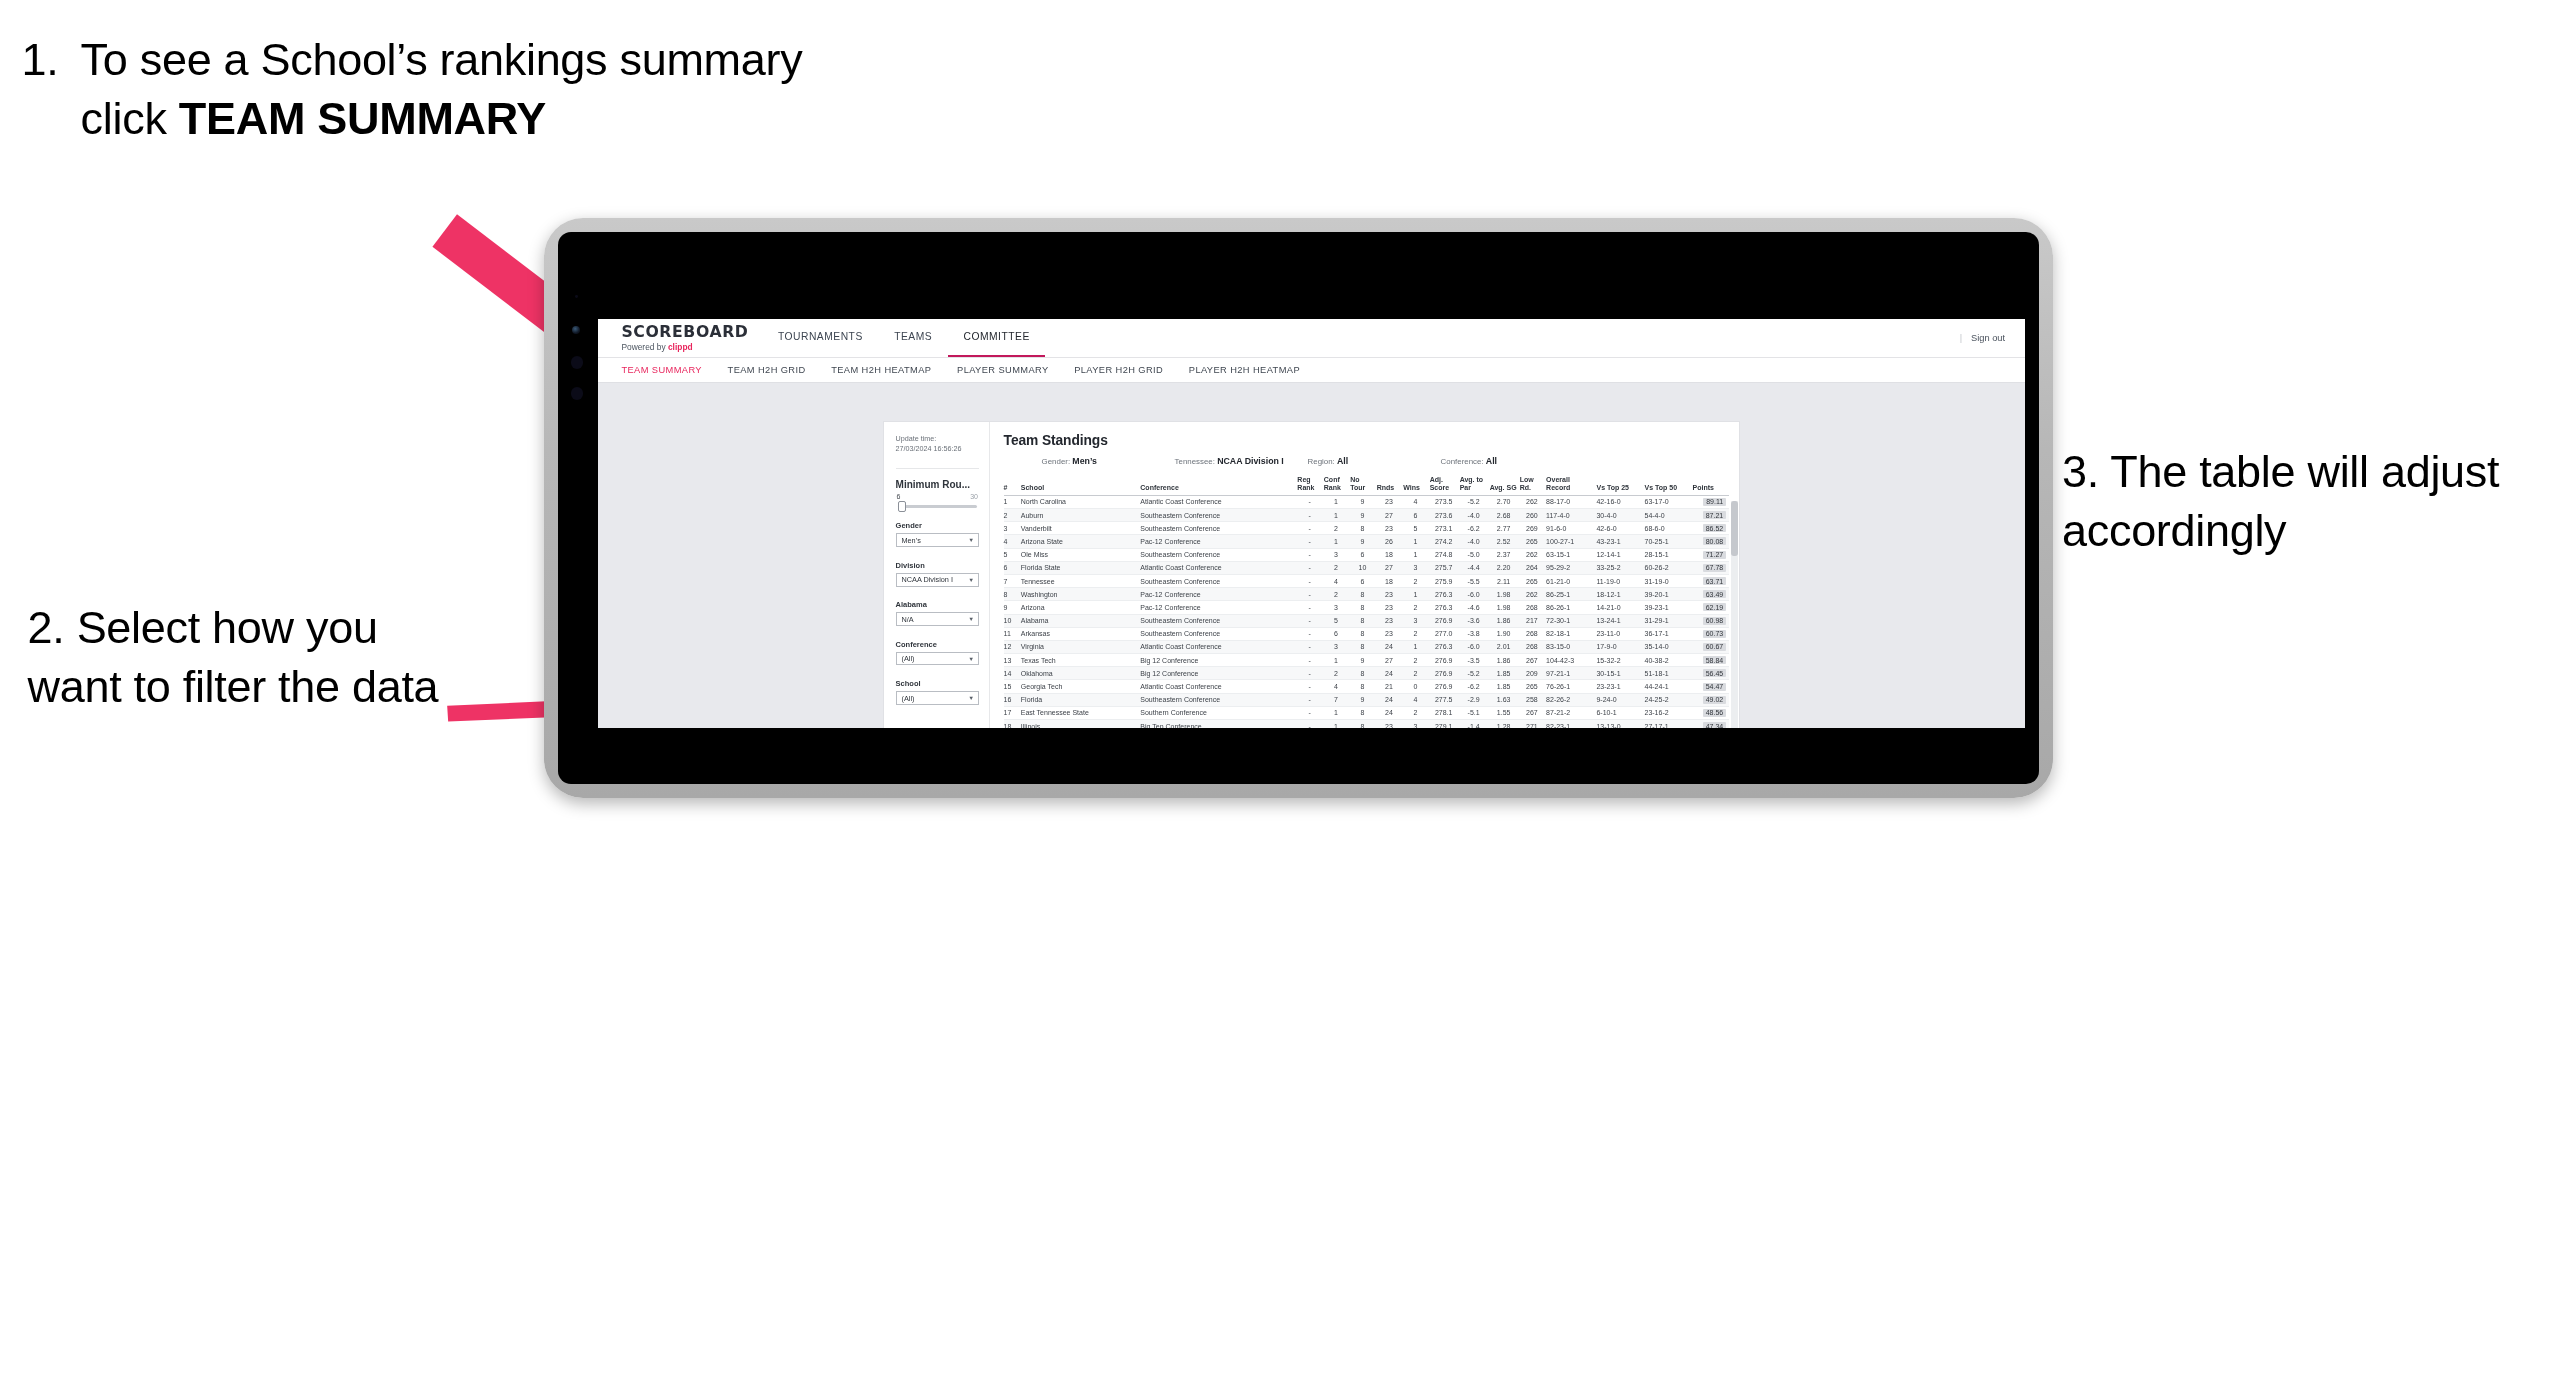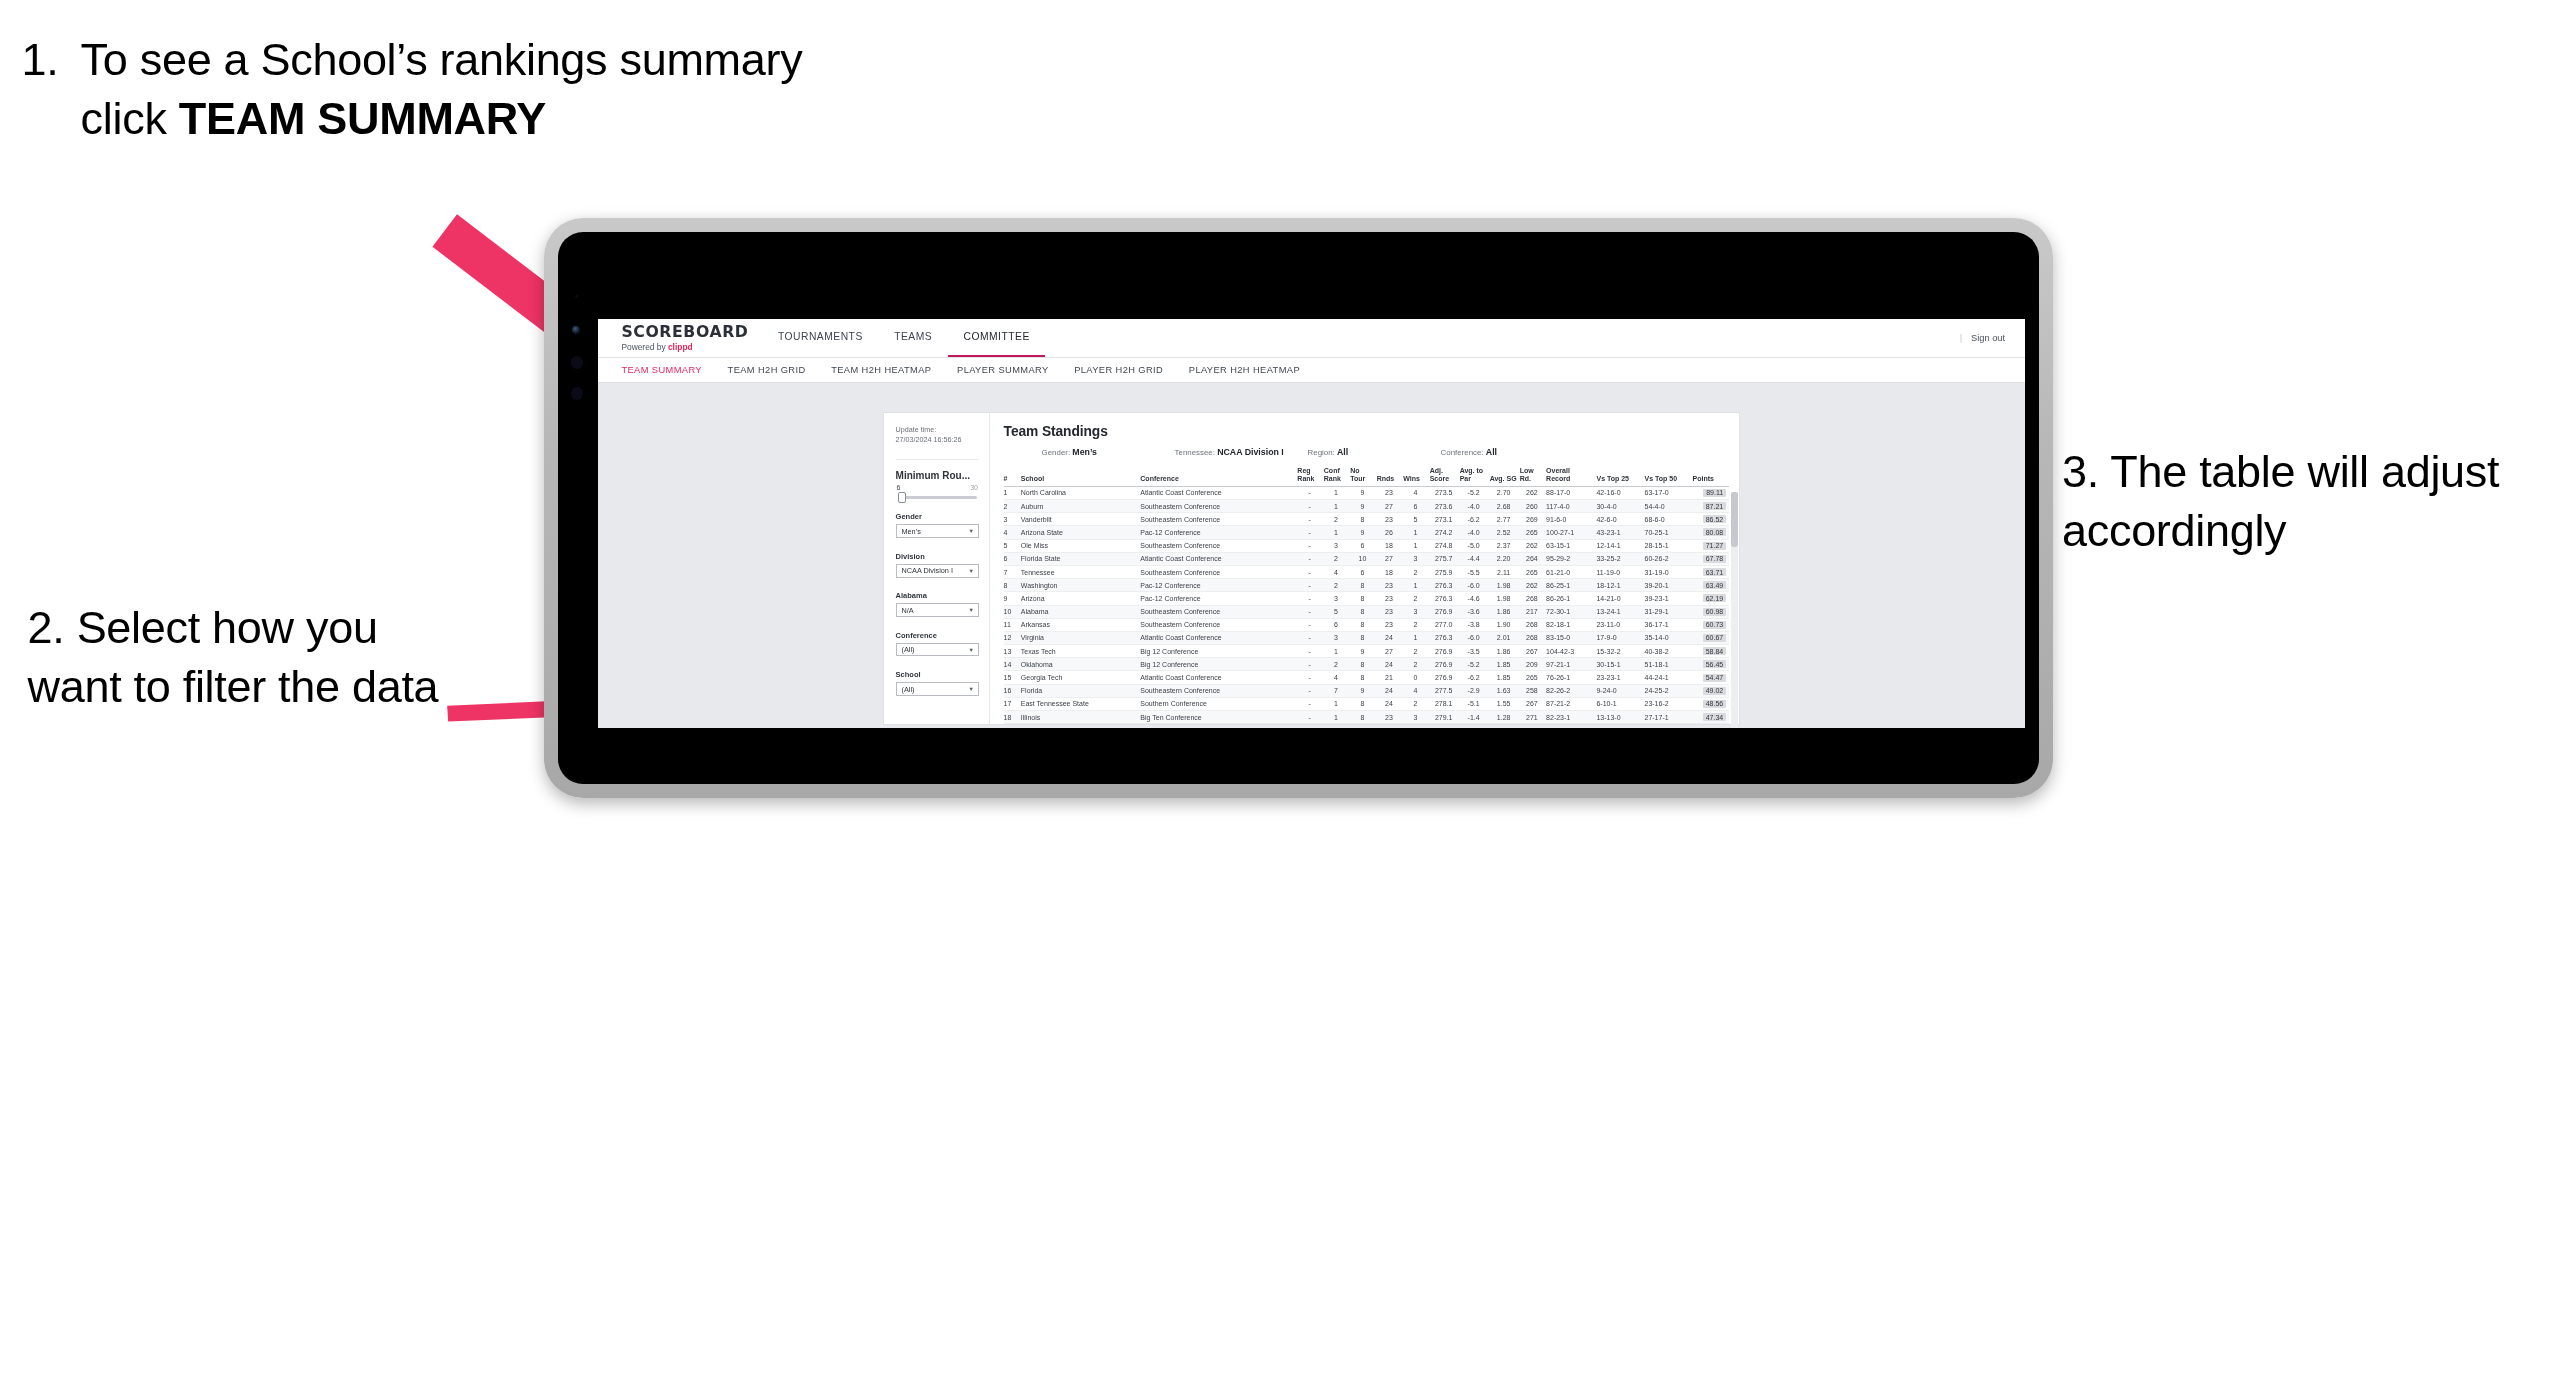--- a/index.html
+++ b/index.html
@@ -43,21 +43,21 @@
   .tablet-body {
     position: absolute; inset: 0;
     background: linear-gradient(180deg,#c9c9c9 0%,#b7b7b7 40%,#a8a8a8 100%);
     border-radius: 39px;
     box-shadow: 0 5.9px 15.7px rgba(0,0,0,.28);
   }
   .tablet-screen {
     position: absolute;
     left: 13.8px; top: 13.8px; right: 13.8px; bottom: 13.8px;
     background: #000000;
-    border-radius: 25px;
+    border-radius: 13px;
     overflow: hidden;
   }
   .cam { position:absolute; border-radius:50%; background:#0b0b18; }
   .cam-lens { background: radial-gradient(circle at 40% 35%,#3a5a78 0%,#101826 60%,#05070c 100%); }
 
   
   .viewport {
     position: absolute;
     left: 40px; top: 87px;
     width: 1427px; height: 409px;
@@ -103,21 +103,21 @@
     padding-left: 23.6px;
     border-bottom: 1px solid #dfe0e4;
   }
   .subnav-item {
     font-size: 9.3px; letter-spacing: 0.4px; color: #3f4650;
     cursor: pointer; white-space: nowrap;
   }
   .subnav-item.active { color: #e8245c; }
 
   
-  .dash-wrap { padding: 29.5px 0 0 0; display: flex; justify-content: center; }
+  .dash-wrap { padding: 29.5px 0 0 0; display: flex; justify-content: center; margin-top: 9px; }
   .dash {
     width: 855px; background: #ffffff;
     display: flex; flex-direction: column;
     box-shadow: 0 0 0 1px #e0e1e5;
   }
   .dash-main { display: flex; }
 
   
   .filters {
     width: 106px; flex: 0 0 106px;

